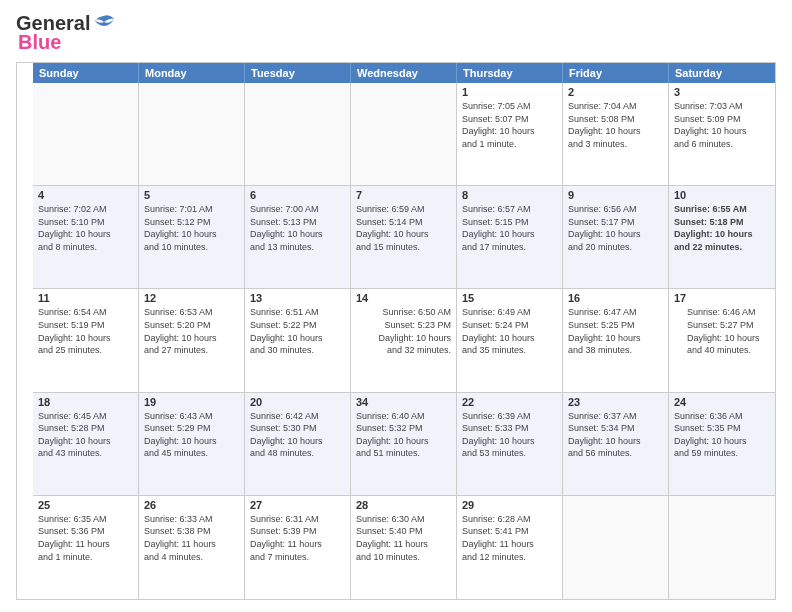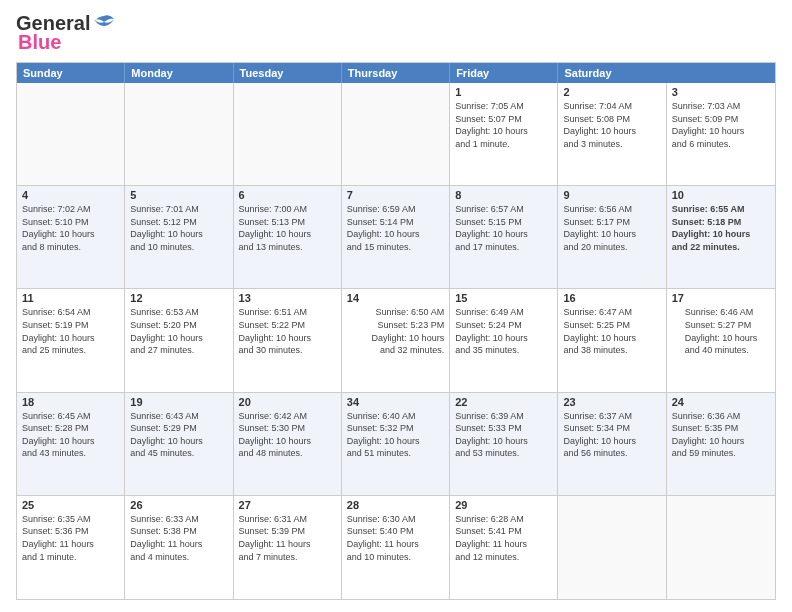--- a/index.html
+++ b/index.html
@@ -40,20 +40,21 @@
     }
     .location {
       font-size: 14px;
       color: #555;
     }
     .calendar {
       flex: 1;
       display: flex;
       flex-direction: column;
       border: 1px solid #ccc;
+      padding-left: 16px;
     }
     .cal-header {
       display: grid;
       grid-template-columns: repeat(7, 1fr);
       background: #4a7fc1;
     }
     .cal-header-cell {
       color: #fff;
       font-size: 11px;
       font-weight: bold;
@@ -116,20 +117,21 @@
       <div class="location"></div>
     </div>
   </div>
 
   <div class="calendar">
     <div class="cal-header">
 
     <div class="cal-header-cell">Sunday</div>
         <div class="cal-header-cell">Monday</div>
         <div class="cal-header-cell">Tuesday</div>
+        <div class="cal-header-cell">Wednesday</div>
         <div class="cal-header-cell">Thursday</div>
         <div class="cal-header-cell">Friday</div>
         <div class="cal-header-cell">Saturday</div>
       </div>
     <div class="cal-body">
 
     <div class="cal-row">
           <div class="cal-cell empty"></div>
           <div class="cal-cell empty"></div>
           <div class="cal-cell empty"></div>

